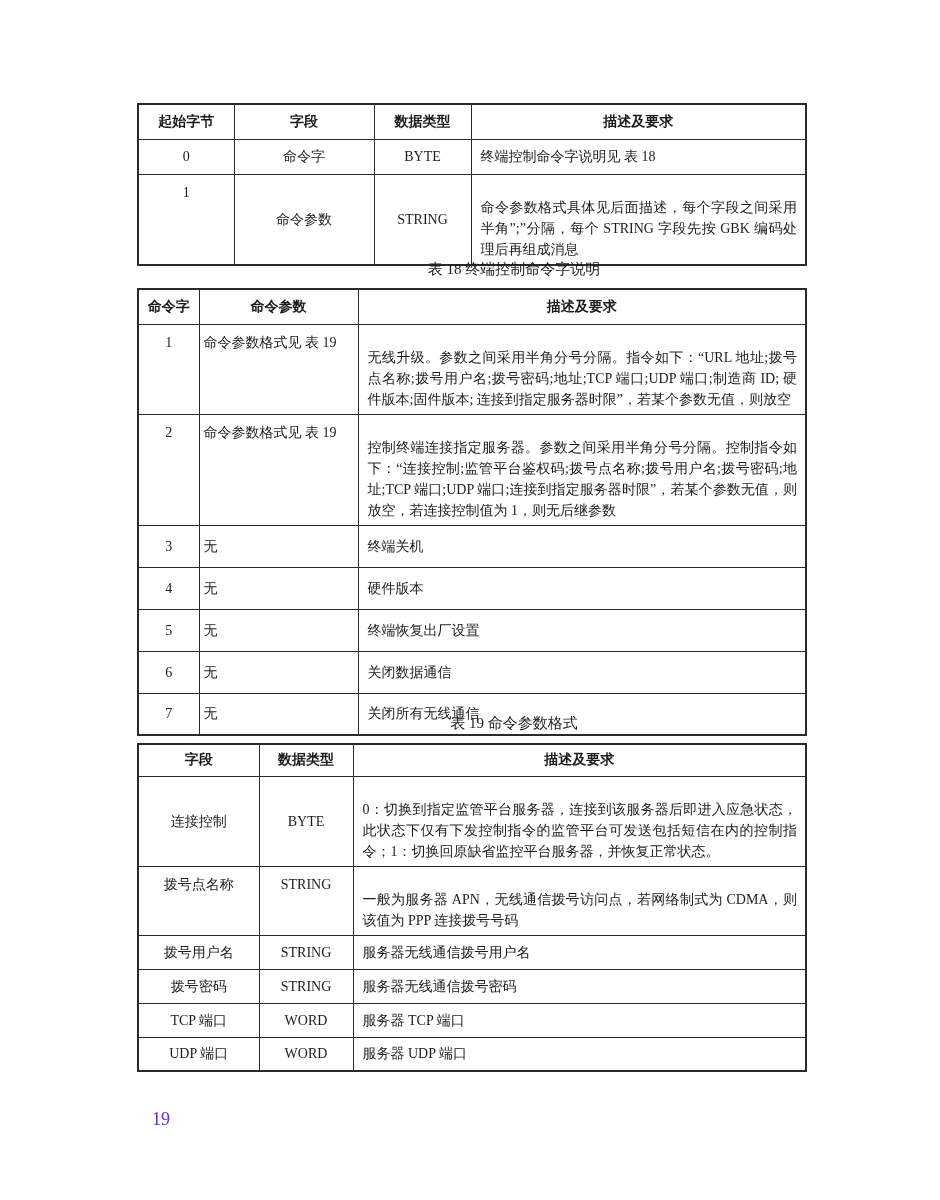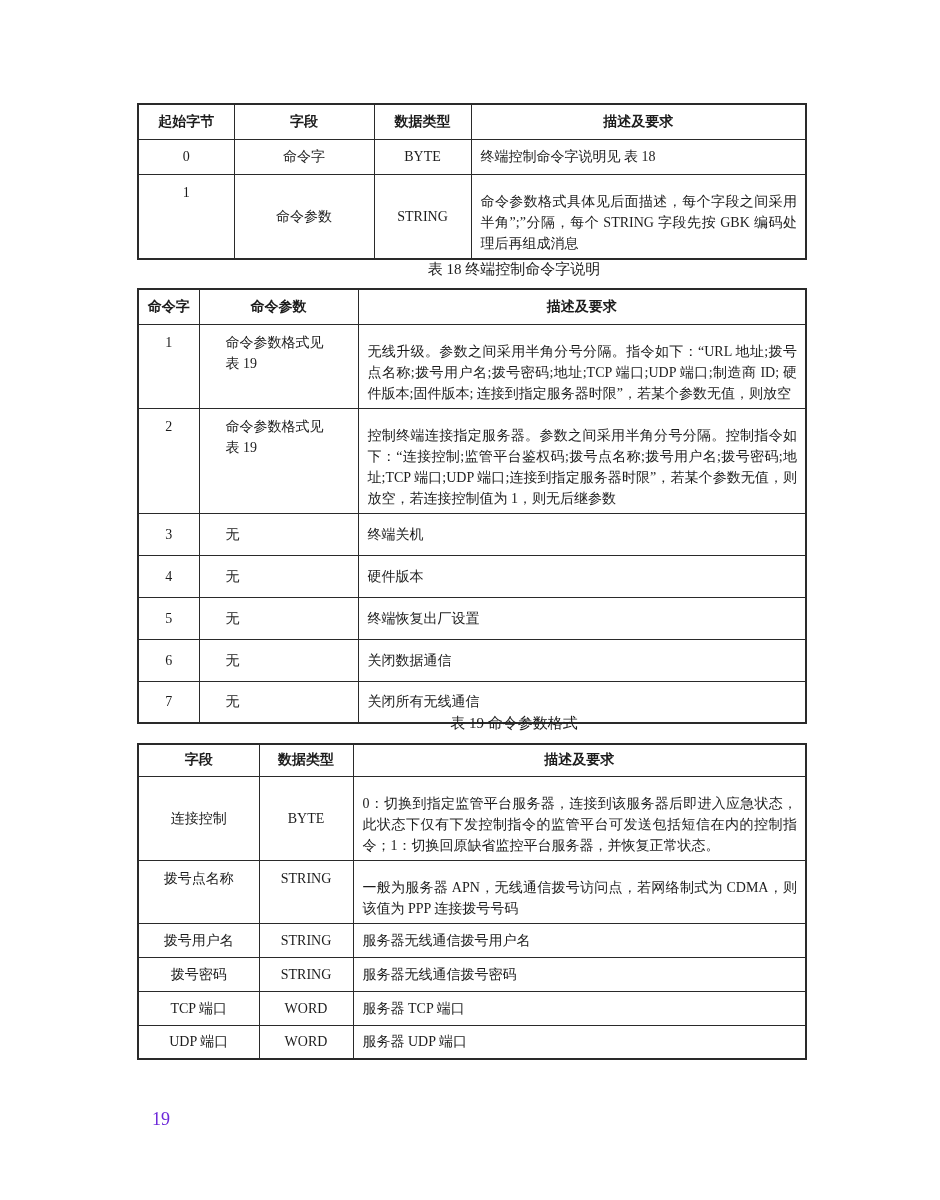--- a/index.html
+++ b/index.html
@@ -28,23 +28,23 @@
   .tbl th {
     font-family: "Liberation Sans", "DejaVu Sans", sans-serif;
     font-weight: bold;
     text-align: center;
     vertical-align: middle;
     font-size: 14px;
     padding: 2px 4px;
   }
   .tbl td { line-height: 21px; }
   .c { text-align: center; vertical-align: middle; }
-  .l { text-align: left; vertical-align: middle; padding: 4px 26px; }
+  .l { text-align: left; vertical-align: middle; padding: 4px 4px; }
   .desc { text-align: left; vertical-align: middle; padding: 4px 8px 4px 9px; margin-left: 28px; }
-  .j { text-align: justify; vertical-align: top; padding-top: 16px; line-height: 20.5px; }
+  .j { text-align: justify; vertical-align: top; padding-top: 22px; line-height: 20.5px; }
   .vt { vertical-align: top; padding-top: 7px; }
   .sp { line-height: 26px; }
   
   .tbl-a { top: 103px; }
   .tbl-a .rh { height: 35px; }
   .tbl-a .r1 { height: 68px; }
   
   .tbl-18 { top: 288px; }
   .tbl-18 .rh { height: 35px; }
   .tbl-18 .r1 { height: 77px; }

